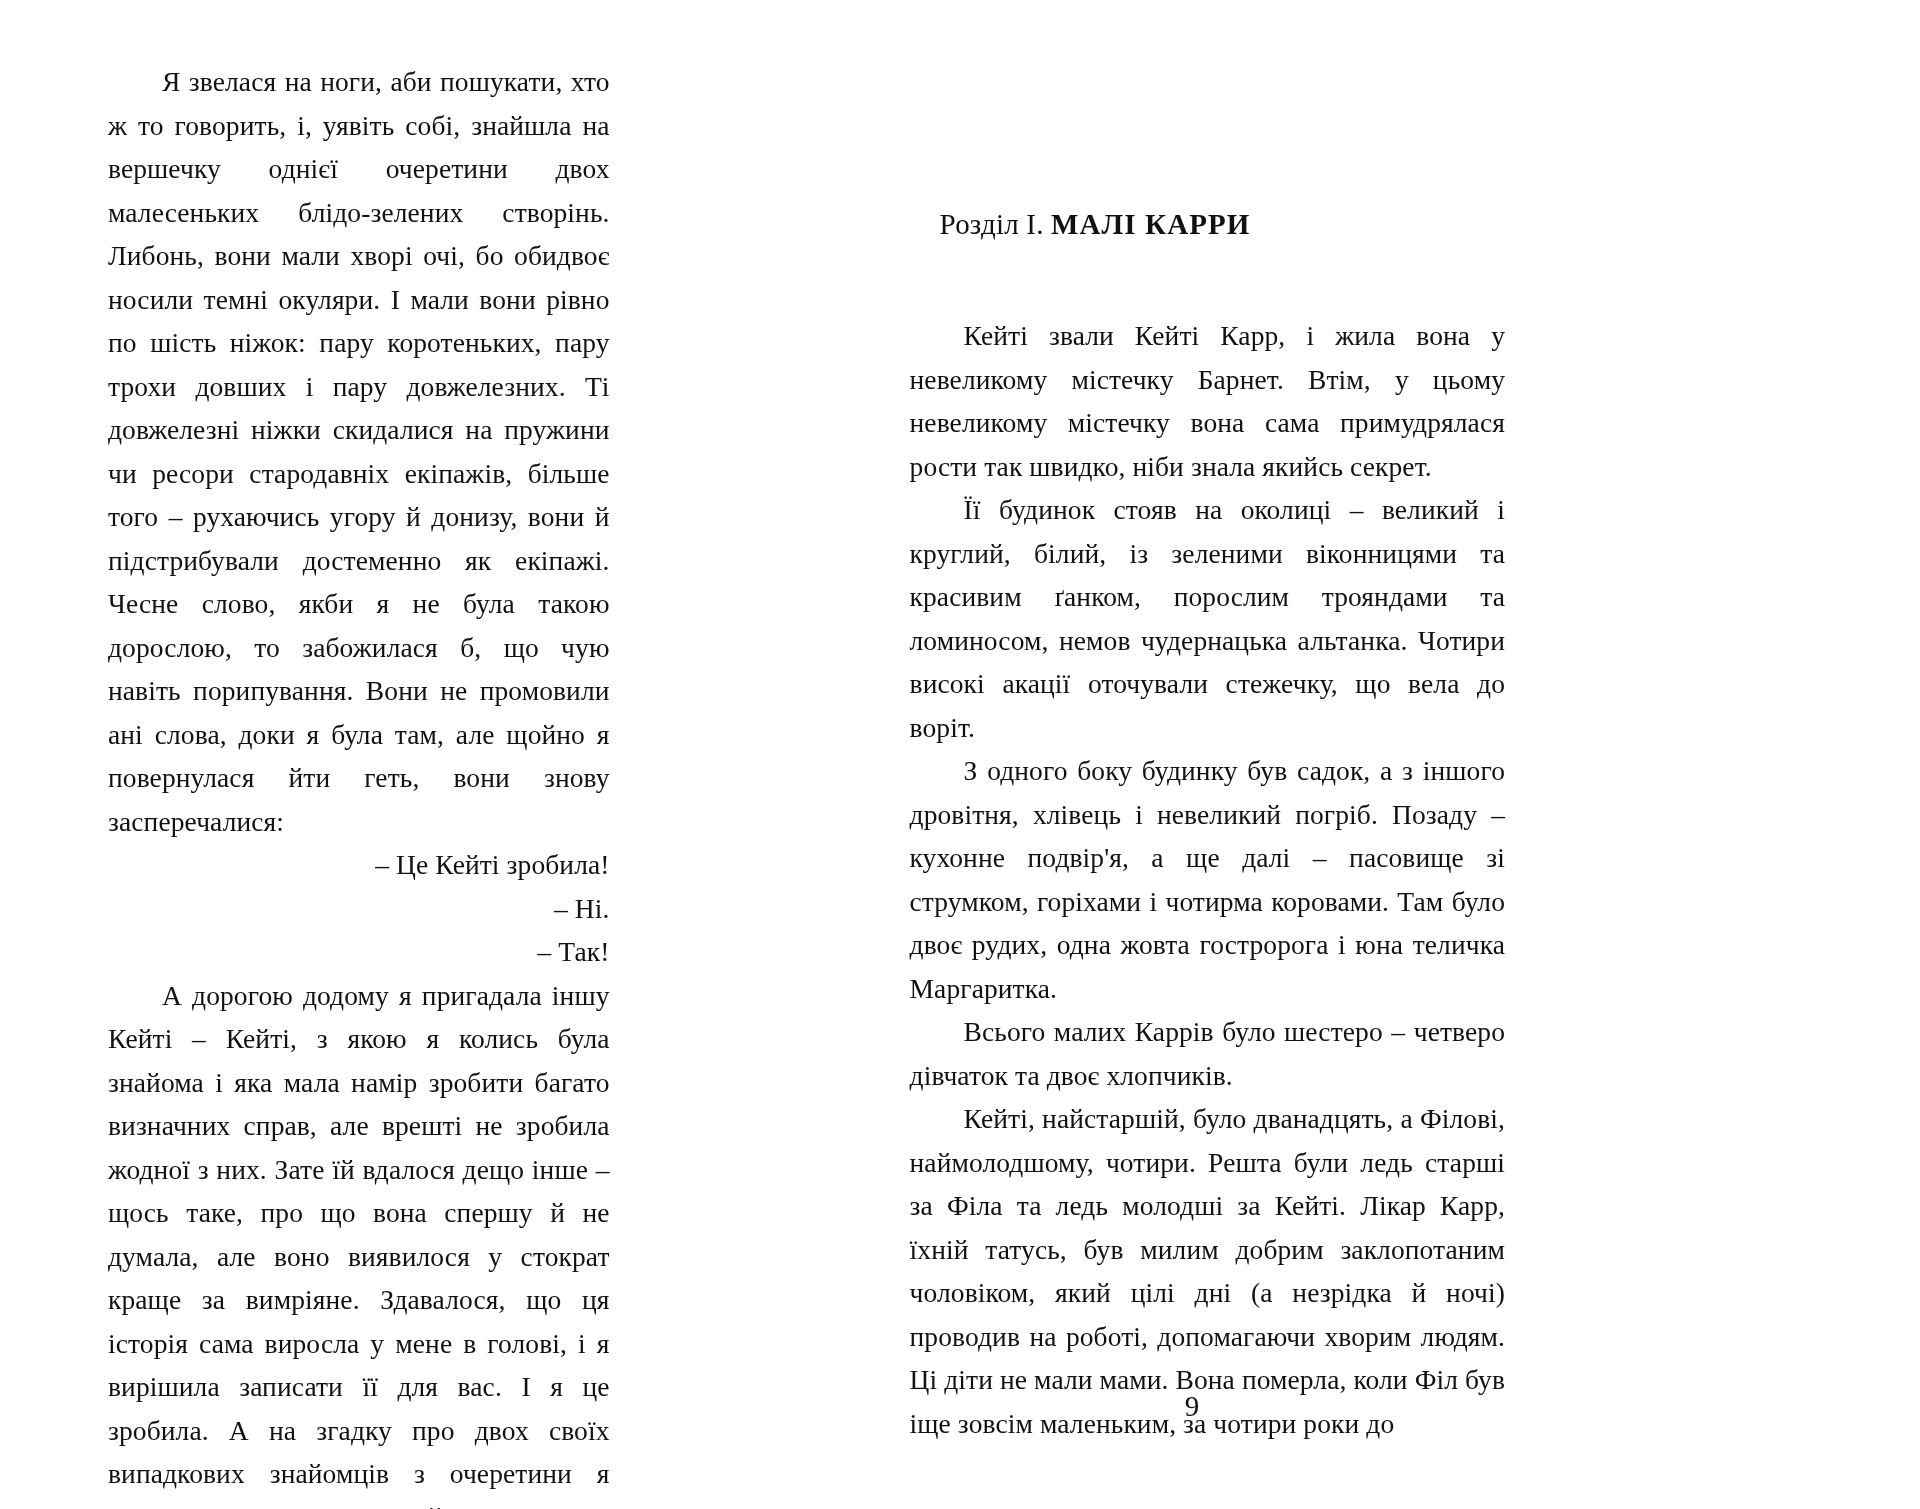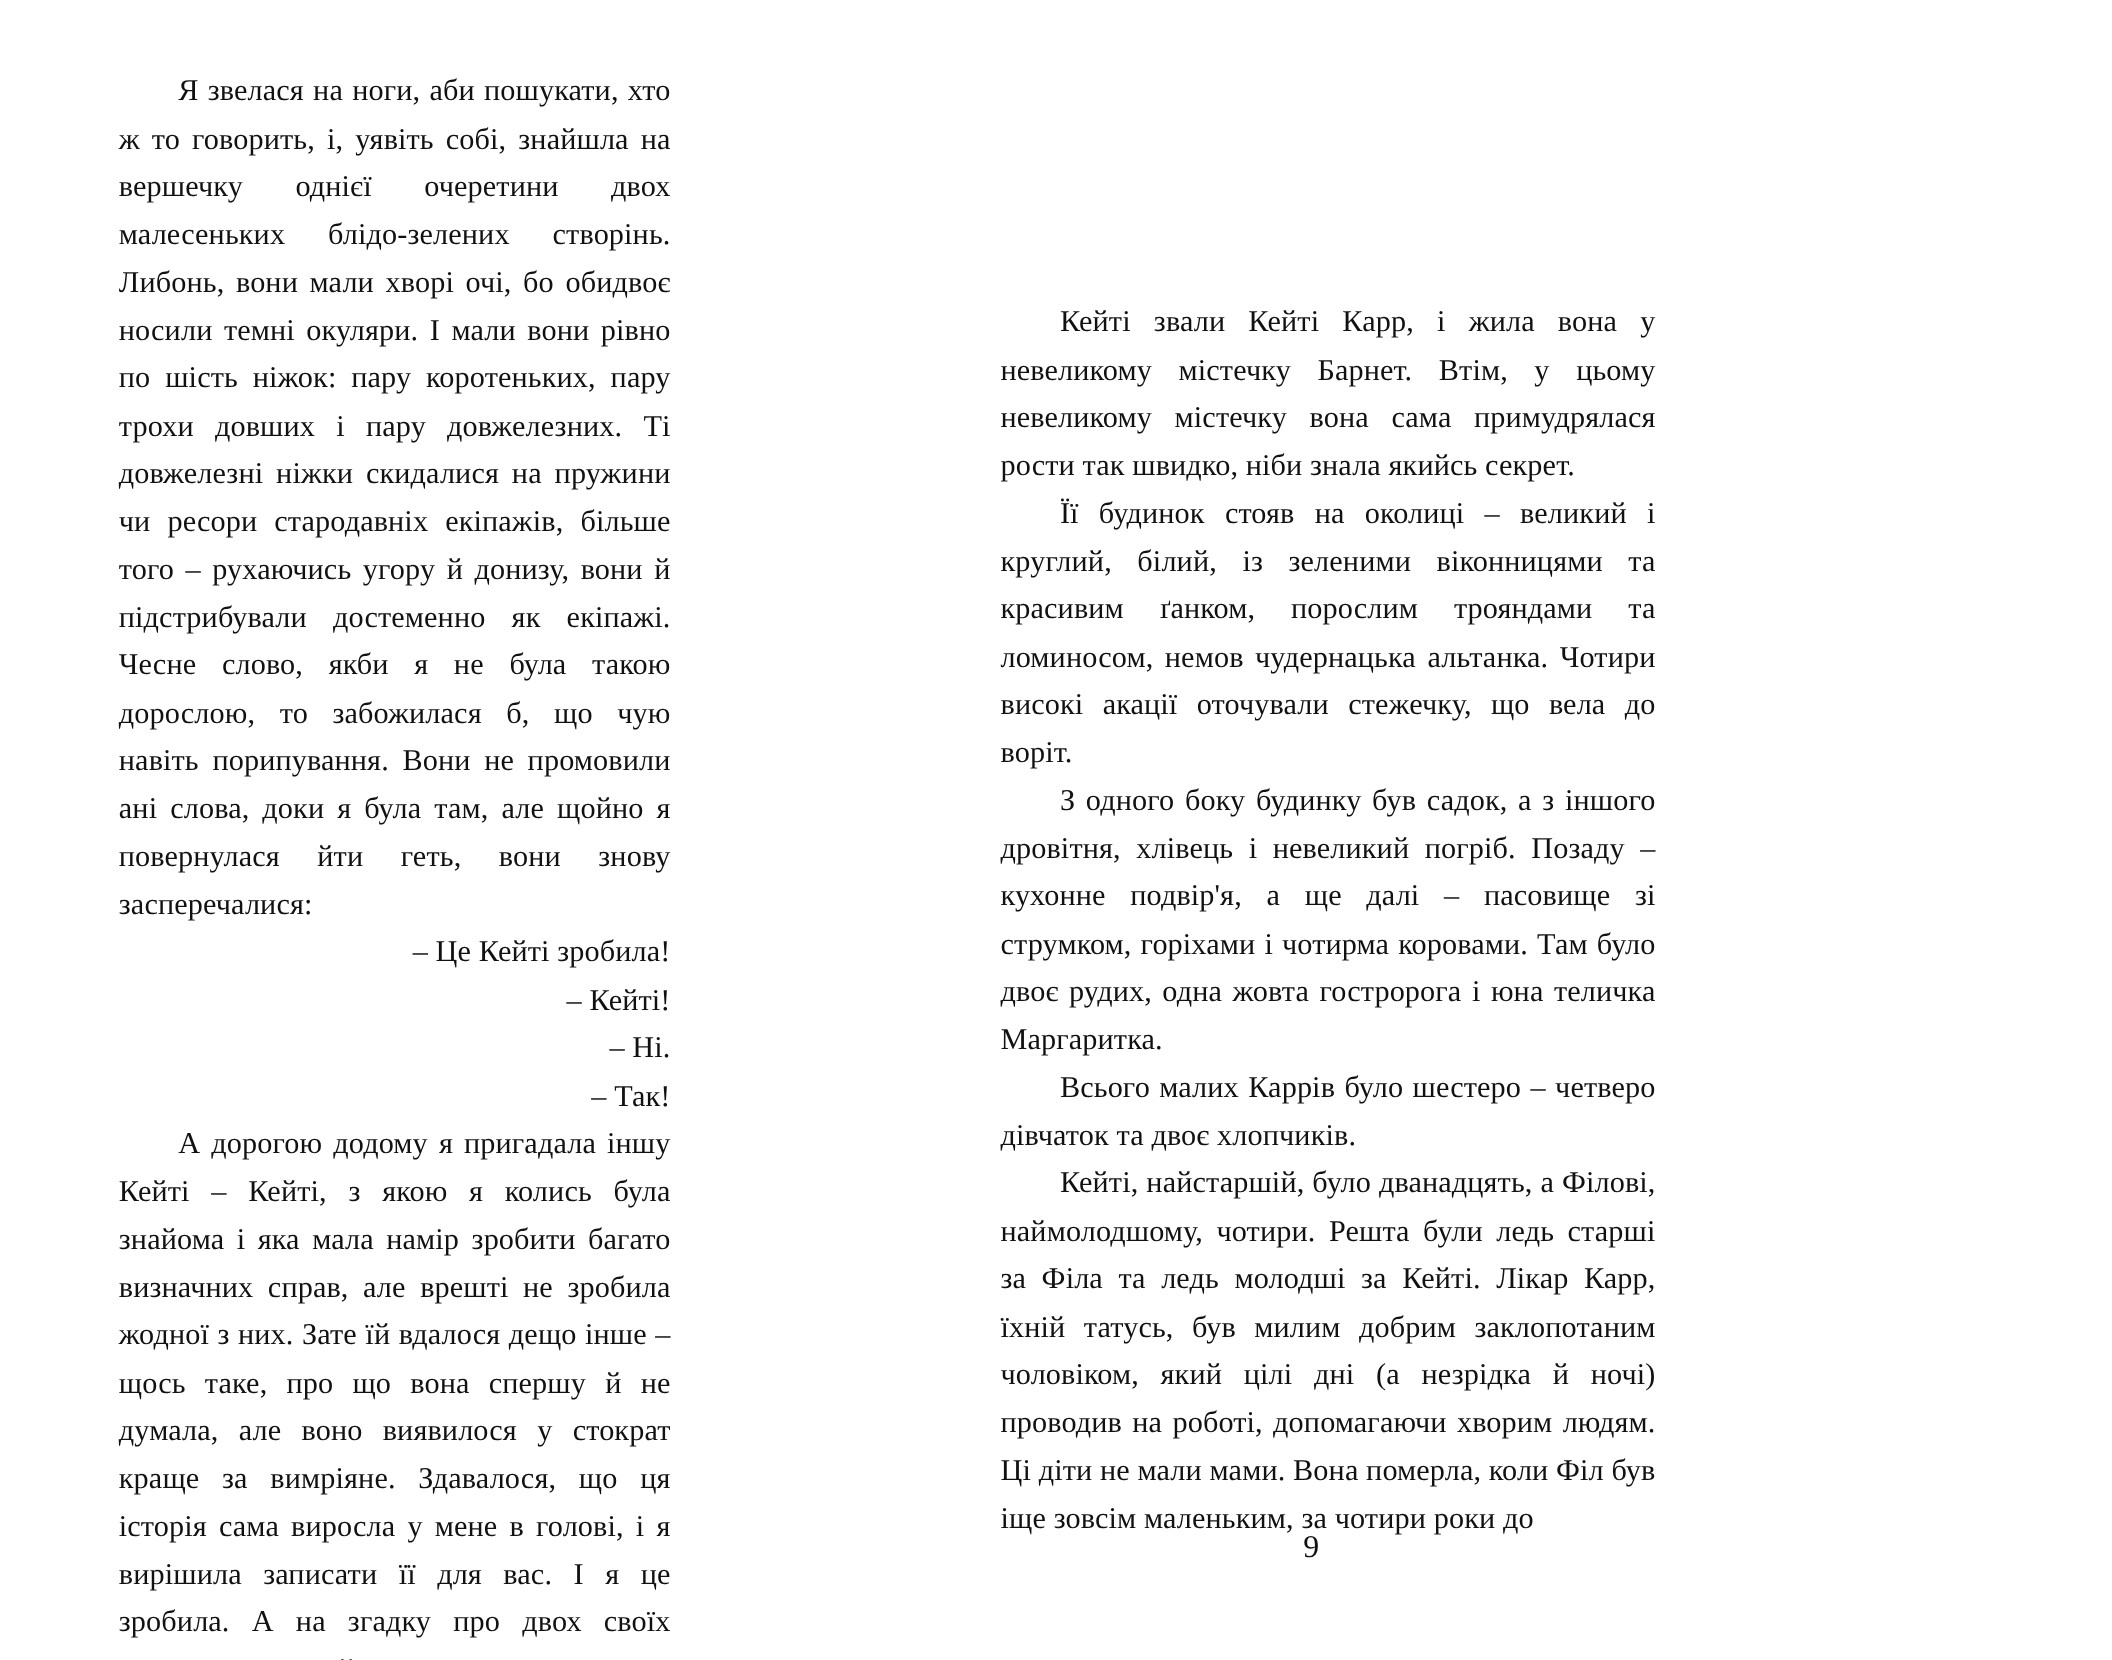--- a/index.html
+++ b/index.html
@@ -103,34 +103,37 @@
 <body>
 
 <div class="spread">
 
   <div class="page page-left">
     <div class="textblock">
 
       <p class="para">Я звелася на ноги, аби пошукати, хто ж то говорить, і, уявіть собі, знайшла на вершечку однієї очеретини двох малесеньких блідо-зелених створінь. Либонь, вони мали хворі очі, бо обидвоє носили темні окуляри. І мали вони рівно по шість ніжок: пару коротеньких, пару трохи довших і пару довжелезних. Ті довжелезні ніжки скидалися на пружини чи ресори стародавніх екіпажів, більше того – рухаючись угору й донизу, вони й підстрибували достеменно як екіпажі. Чесне слово, якби я не була такою дорослою, то забожилася б, що чую навіть порипування. Вони не промовили ані слова, доки я була там, але щойно я повернулася йти геть, вони знову засперечалися:</p>
 
       <p class="dialogue">– Це Кейті зробила!</p>
-      <p class="dialogue">– Кейті!</p>
       <p class="dialogue">– Ні.</p>
       <p class="dialogue">– Так!</p>
 
       <p class="para">А дорогою додому я пригадала іншу Кейті – Кейті, з якою я колись була знайома і яка мала намір зробити багато визначних справ, але врешті не зробила жодної з них. Зате їй вдалося дещо інше – щось таке, про що вона спершу й не думала, але воно виявилося у стократ краще за вимріяне. Здавалося, що ця історія сама виросла у мене в голові, і я вирішила записати її для вас. І я це зробила. А на згадку про двох своїх випадкових знайомців з очеретини я назвала її «Невгамовна Кейті». Ось вона, ця історія.</p>
 
     </div>
   </div>
 
   <div class="gutter"></div>
 
   <div class="page page-right">
     <div class="chapter-spacer"></div>
 
+    <h2 class="chapter-title">
+      <span class="chap-label">Розділ I.</span>
+      <span class="chap-name">МАЛІ КАРРИ</span>
+    </h2>
 
     <div class="after-title-gap"></div>
 
     <div class="textblock">
       <p class="para">Кейті звали Кейті Карр, і жила вона у невеликому містечку Барнет. Втім, у цьому невеликому містечку вона сама примудрялася рости так швидко, ніби знала якийсь секрет.</p>
       <p class="para">Її будинок стояв на околиці – великий і круглий, білий, із зеленими віконницями та красивим ґанком, порослим трояндами та ломиносом, немов чудернацька альтанка. Чотири високі акації оточували стежечку, що вела до воріт.</p>
       <p class="para">З одного боку будинку був садок, а з іншого дровітня, хлівець і невеликий погріб. Позаду – кухонне подвір'я, а ще далі – пасовище зі струмком, горіхами і чотирма коровами. Там було двоє рудих, одна жовта гостророга і юна теличка Маргаритка.</p>
       <p class="para">Всього малих Каррів було шестеро – четверо дівчаток та двоє хлопчиків.</p>
       <p class="para">Кейті, найстаршій, було дванадцять, а Філові, наймолодшому, чотири. Решта були ледь старші за Філа та ледь молодші за Кейті. Лікар Карр, їхній татусь, був милим добрим заклопотаним чоловіком, який цілі дні (а незрідка й ночі) проводив на роботі, допомагаючи хворим людям. Ці діти не мали мами. Вона померла, коли Філ був іще зовсім маленьким, за чотири роки до</p>
     </div>

